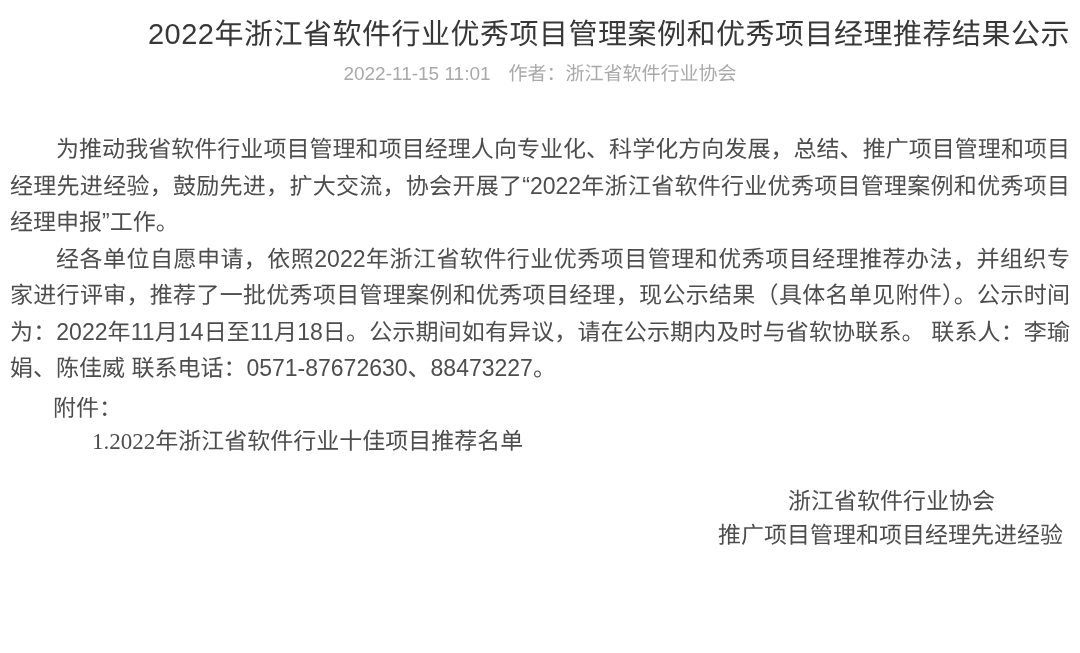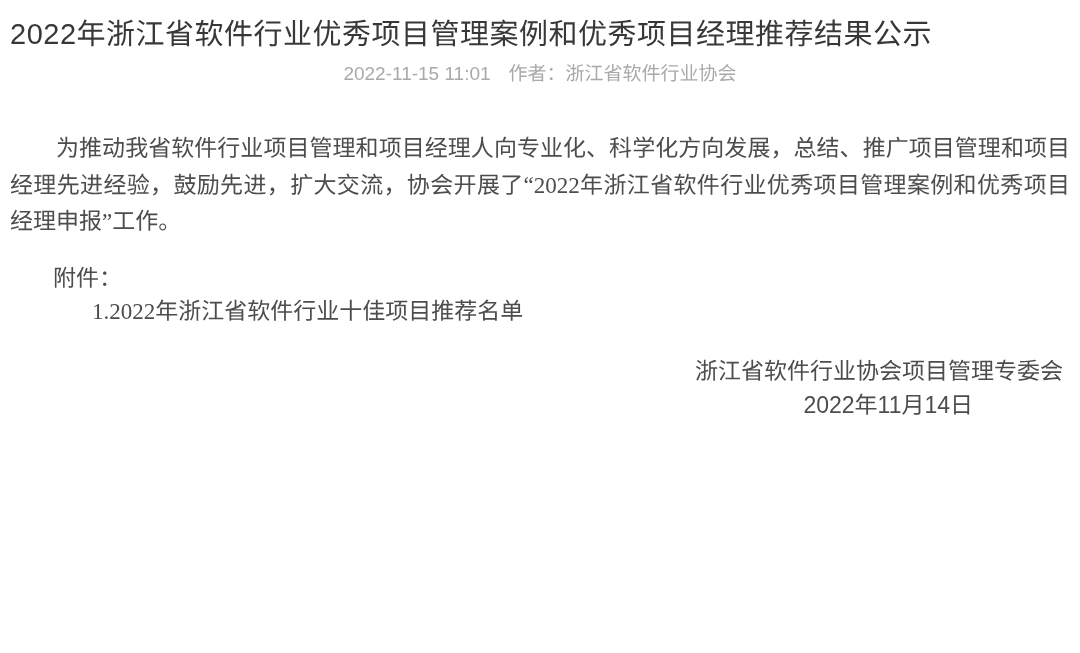--- a/index.html
+++ b/index.html
@@ -10,48 +10,47 @@
     height: 653px;
     overflow: hidden;
   }
   .page {
     width: 1080px;
     height: 653px;
     background: #ffffff;
     padding: 16px 10px 0 10px;
   }
   .title {
-    text-align: left;
+    text-align: right;
     font-size: 29px;
     font-weight: 400;
     line-height: 36px;
     color: #383838;
     letter-spacing: 0.5px;
   }
   .meta {
     margin-top: 10px;
     text-align: center;
     font-size: 19px;
     line-height: 24px;
     color: #a9a9a9;
   }
   .meta .author { margin-left: 18px; }
   .article-body {
     margin-top: 45px;
     color: #4d4d4d;
     font-size: 23px;
     line-height: 36.5px;
-    font-family: Liberation Serif, serif;
   }
   .article-body p {
     text-indent: 2em;
     text-align: justify;
   }
   .attachments {
-    margin-top: 20px;
+    margin-top: 4px;
     color: #4d4d4d;
     font-size: 23px;
     line-height: 34px;
   }
   .attachments .label { padding-left: 43px; }
   .attachments .item  { padding-left: 82px; font-family: Liberation Serif, serif; }
   .signature {
     margin-top: 25px;
     color: #4d4d4d;
     font-size: 23px;
@@ -68,25 +67,26 @@
 <div class="page">
 
   <h1 class="title">2022年浙江省软件行业优秀项目管理案例和优秀项目经理推荐结果公示</h1>
 
   <div class="meta">
     <span class="date">2022-11-15 11:01</span><span class="author">作者：浙江省软件行业协会</span>
   </div>
 
   <div class="article-body">
     <p>为推动我省软件行业项目管理和项目经理人向专业化、科学化方向发展，总结、推广项目管理和项目经理先进经验，鼓励先进，扩大交流，协会开展了“2022年浙江省软件行业优秀项目管理案例和优秀项目经理申报”工作。</p>
+    <p>经各单位自愿申请，依照2022年浙江省软件行业优秀项目管理和优秀项目经理推荐办法，并组织专家进行评审，推荐了一批优秀项目管理案例和优秀项目经理，现公示结果（具体名单见附件）。公示时间为：2022年11月14日至11月18日。公示期间如有异议，请在公示期内及时与省软协联系。 联系人：李瑜娟、陈佳威 联系电话：0571-87672630、88473227。</p>
   </div>
 
   <div class="attachments">
     <div class="label">附件：</div>
     <div class="item">1.2022年浙江省软件行业十佳项目推荐名单</div>
   </div>
 
   <div class="signature">
-    <div class="sig-2">浙江省软件行业协会项目管理专委会</div>
-    <div class="sig-3">2022年11月14日</div>
+    <div class="sig-1">浙江省软件行业协会</div>
+    <div class="sig-2">推广项目管理和项目经理先进经验</div>
   </div>
 
 </div>
 
 </body></html>

